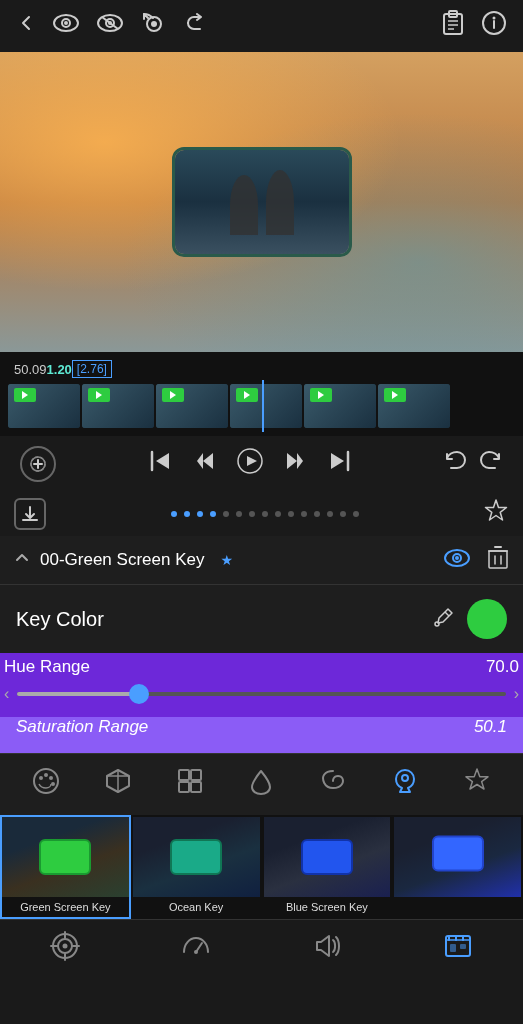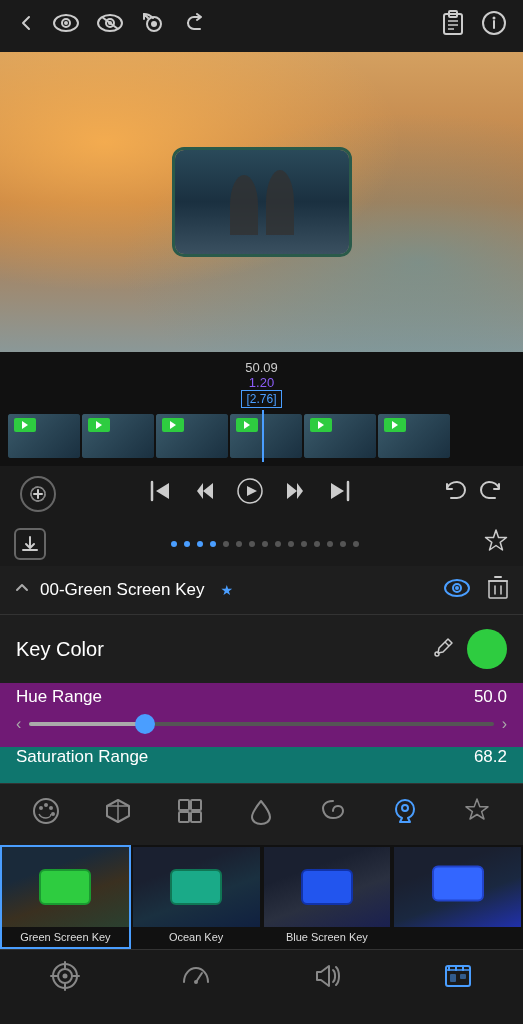--- a/index.html
+++ b/index.html
@@ -77,24 +77,23 @@
     
     .timeline-bar {
       background: #111;
       padding: 6px 8px 4px;
     }
     .timeline-numbers {
       display: flex;
       align-items: center;
       padding: 2px 6px;
       font-size: 13px;
-      flex-direction: column;
     }
     .time-left { color: #ccc; }
-    .time-center { color: #8b5cf6; }
+    .time-center { color: #5eead4; font-weight: bold; }
     .time-right { color: #4a9eff; border: 1px solid #4a9eff; padding: 1px 4px; font-size: 12px; }
     .filmstrip {
       display: flex;
       gap: 2px;
       overflow: hidden;
       padding: 4px 0;
       position: relative;
     }
     .film-thumb {
       width: 72px;
@@ -225,22 +224,22 @@
     .color-circle {
       width: 40px;
       height: 40px;
       border-radius: 50%;
       background: #2ecc40;
       cursor: pointer;
     }
 
     
     .slider-row {
-      padding: 4px 16px 14px;
-      background: #701a75;
+      padding: 4px 4px 14px;
+      background: #6d28d9;
     }
     .slider-label-row {
       display: flex;
       justify-content: space-between;
       margin-bottom: 8px;
     }
     .slider-label { font-size: 17px; color: #fff; }
     .slider-value { font-size: 17px; color: #fff; }
     .slider-track-container {
       display: flex;
@@ -267,21 +266,22 @@
       background: #4a9eff;
       position: absolute;
       top: 50%;
       transform: translate(-50%, -50%);
       cursor: pointer;
     }
 
     
     .sat-row {
       padding: 0 16px 16px;
-      background: #0f766e;
+      background: #8b5cf6;
+      font-style: italic;
     }
     .sat-label-row {
       display: flex;
       justify-content: space-between;
       margin-bottom: 0;
     }
 
     
     .icon-toolbar {
       display: flex;
@@ -574,36 +574,36 @@
         <circle cx="4" cy="18" r="2" stroke="#ccc" stroke-width="1.5"></circle>
       </svg>
     </span>
     <div class="color-circle" style="background: #2ecc40;"></div>
   </div>
 </div>
 
 <div class="slider-row">
   <div class="slider-label-row">
     <span class="slider-label">Hue Range</span>
-    <span class="slider-value">50.0</span>
+    <span class="slider-value">70.0</span>
   </div>
   <div class="slider-track-container">
     <span class="slider-arrow">‹</span>
     <div class="slider-track">
       <div class="slider-fill" style="width: 25%;"></div>
       <div class="slider-thumb" style="left: 25%;"></div>
     </div>
     <span class="slider-arrow">›</span>
   </div>
 </div>
 
 <div class="sat-row">
   <div class="sat-label-row">
     <span class="slider-label">Saturation Range</span>
-    <span class="slider-value">68.2</span>
+    <span class="slider-value">50.1</span>
   </div>
 </div>
 
 <div class="icon-toolbar">
   <span class="toolbar-icon">
     <svg width="30" height="30" viewBox="0 0 30 30" fill="none">
       <circle cx="15" cy="15" r="12" stroke="#888" stroke-width="2"></circle>
       <circle cx="10" cy="12" r="2" fill="#888"></circle>
       <circle cx="15" cy="9" r="2" fill="#888"></circle>
       <circle cx="20" cy="12" r="2" fill="#888"></circle>

